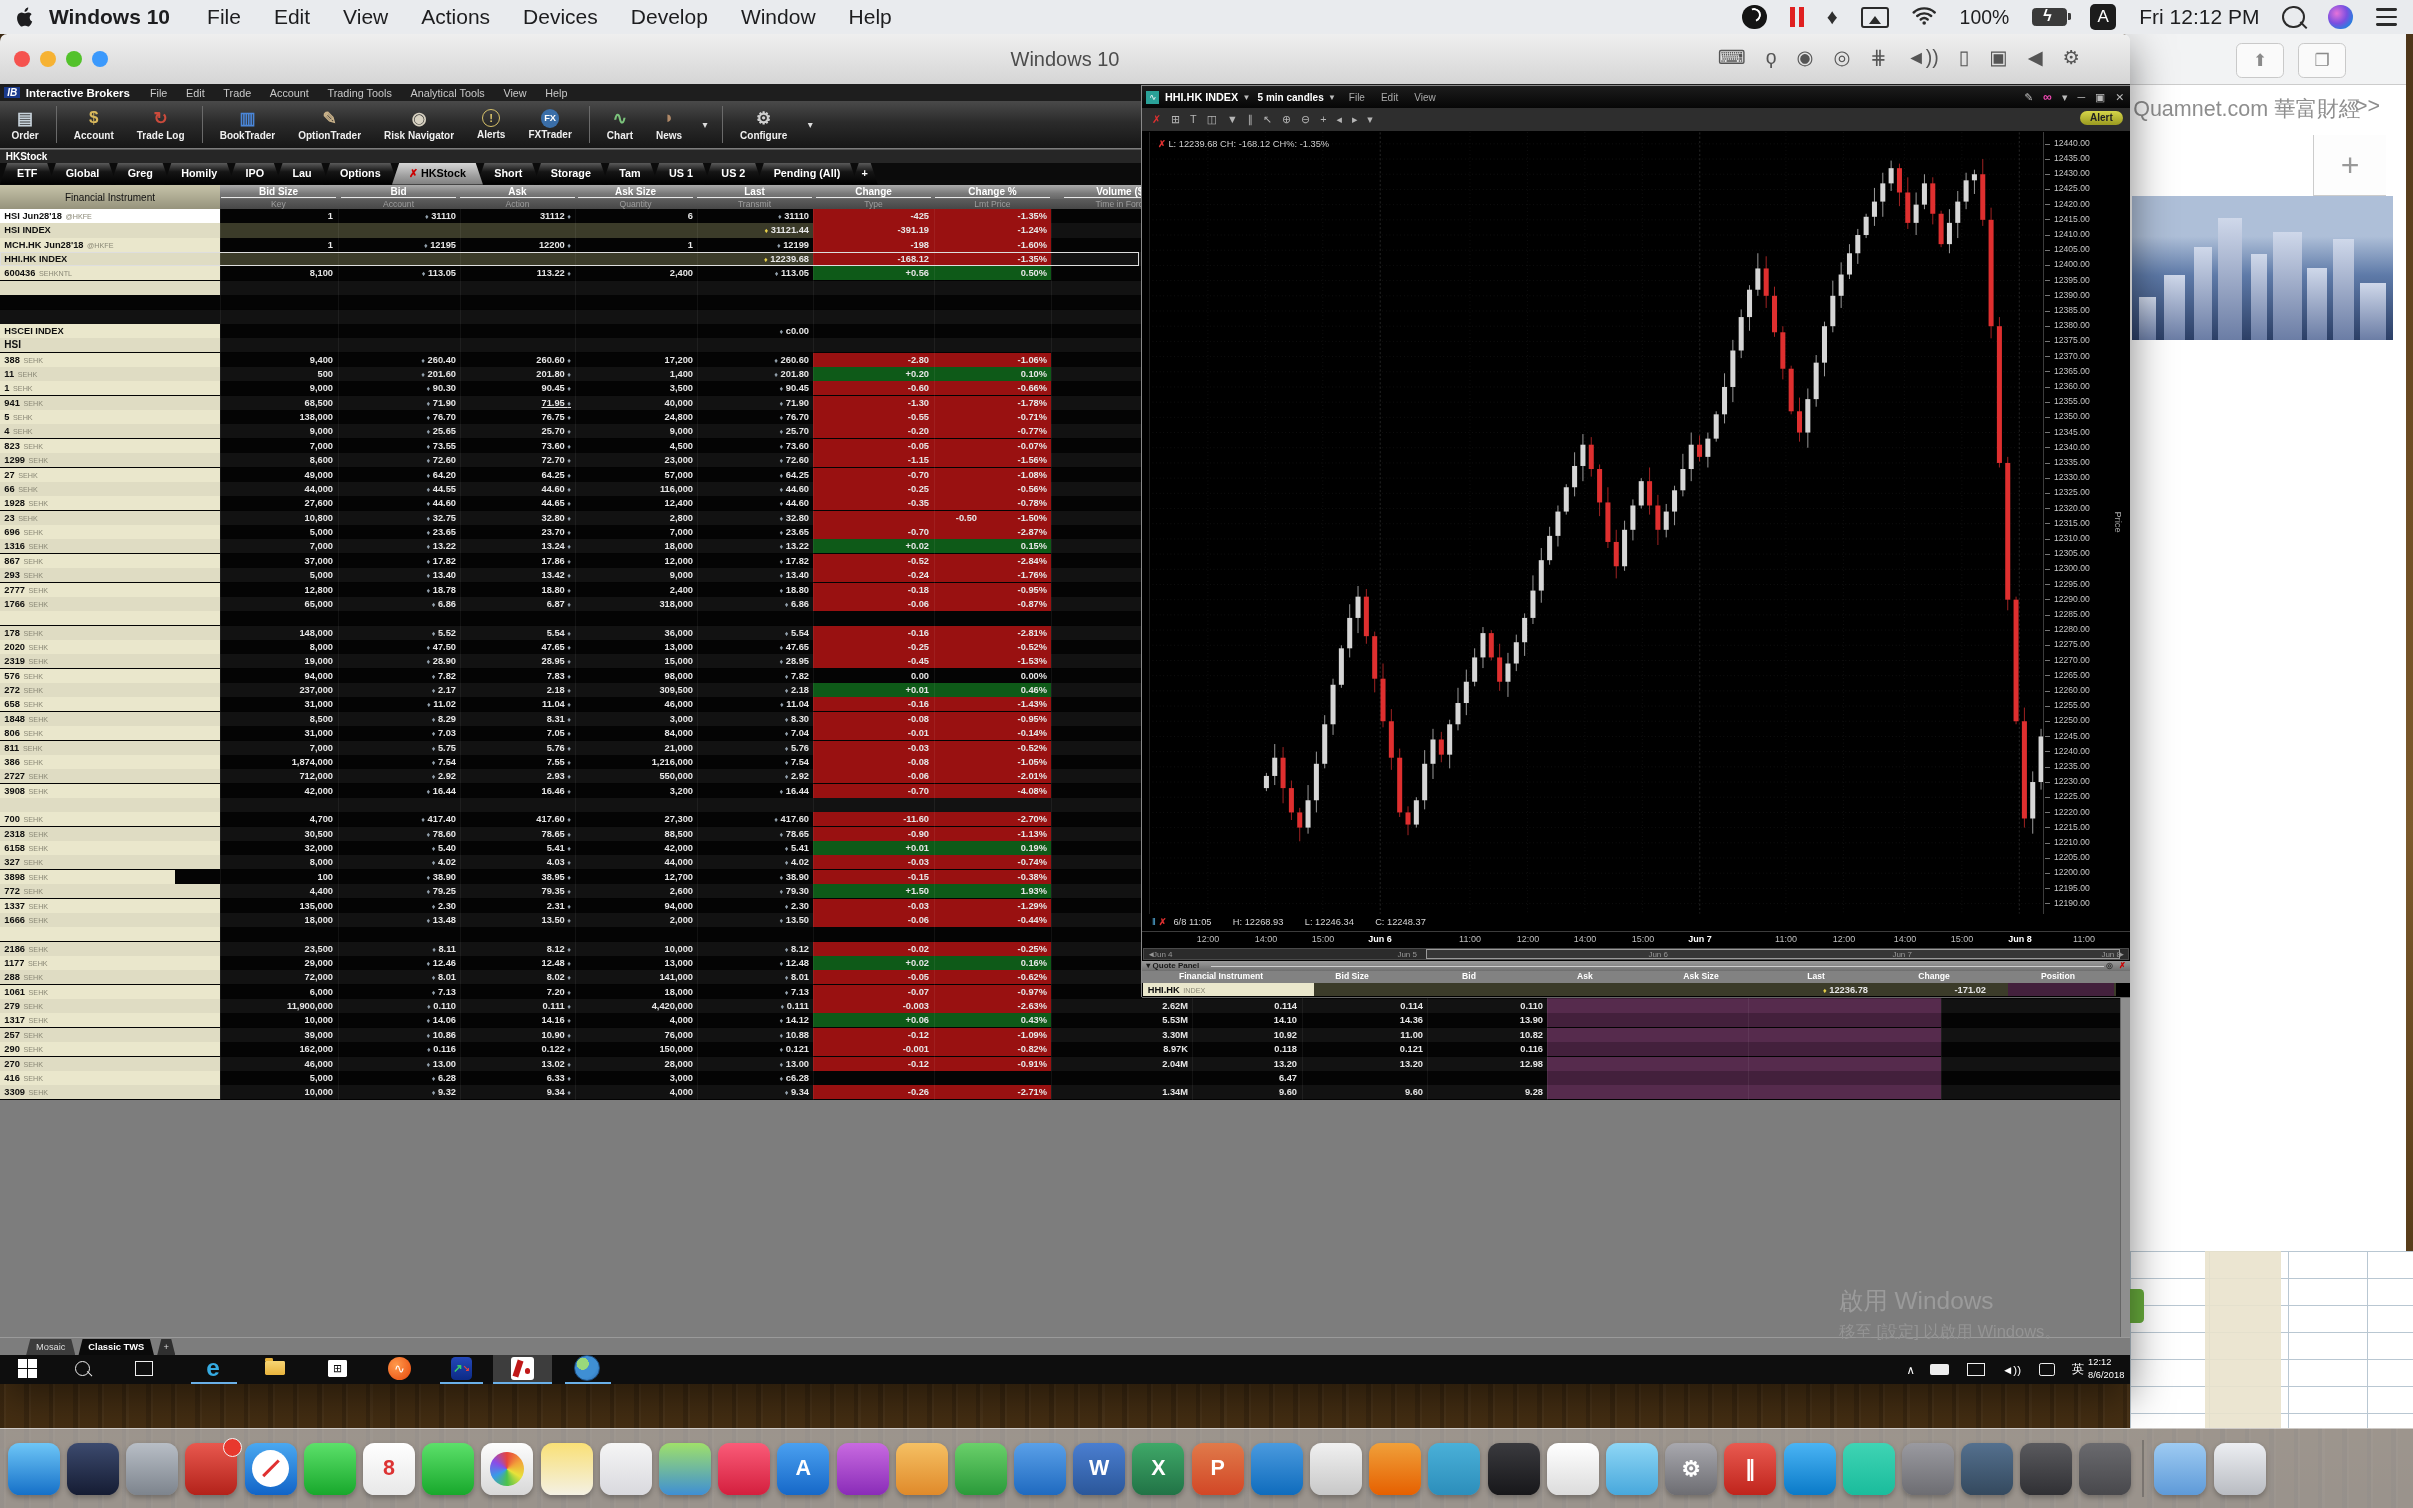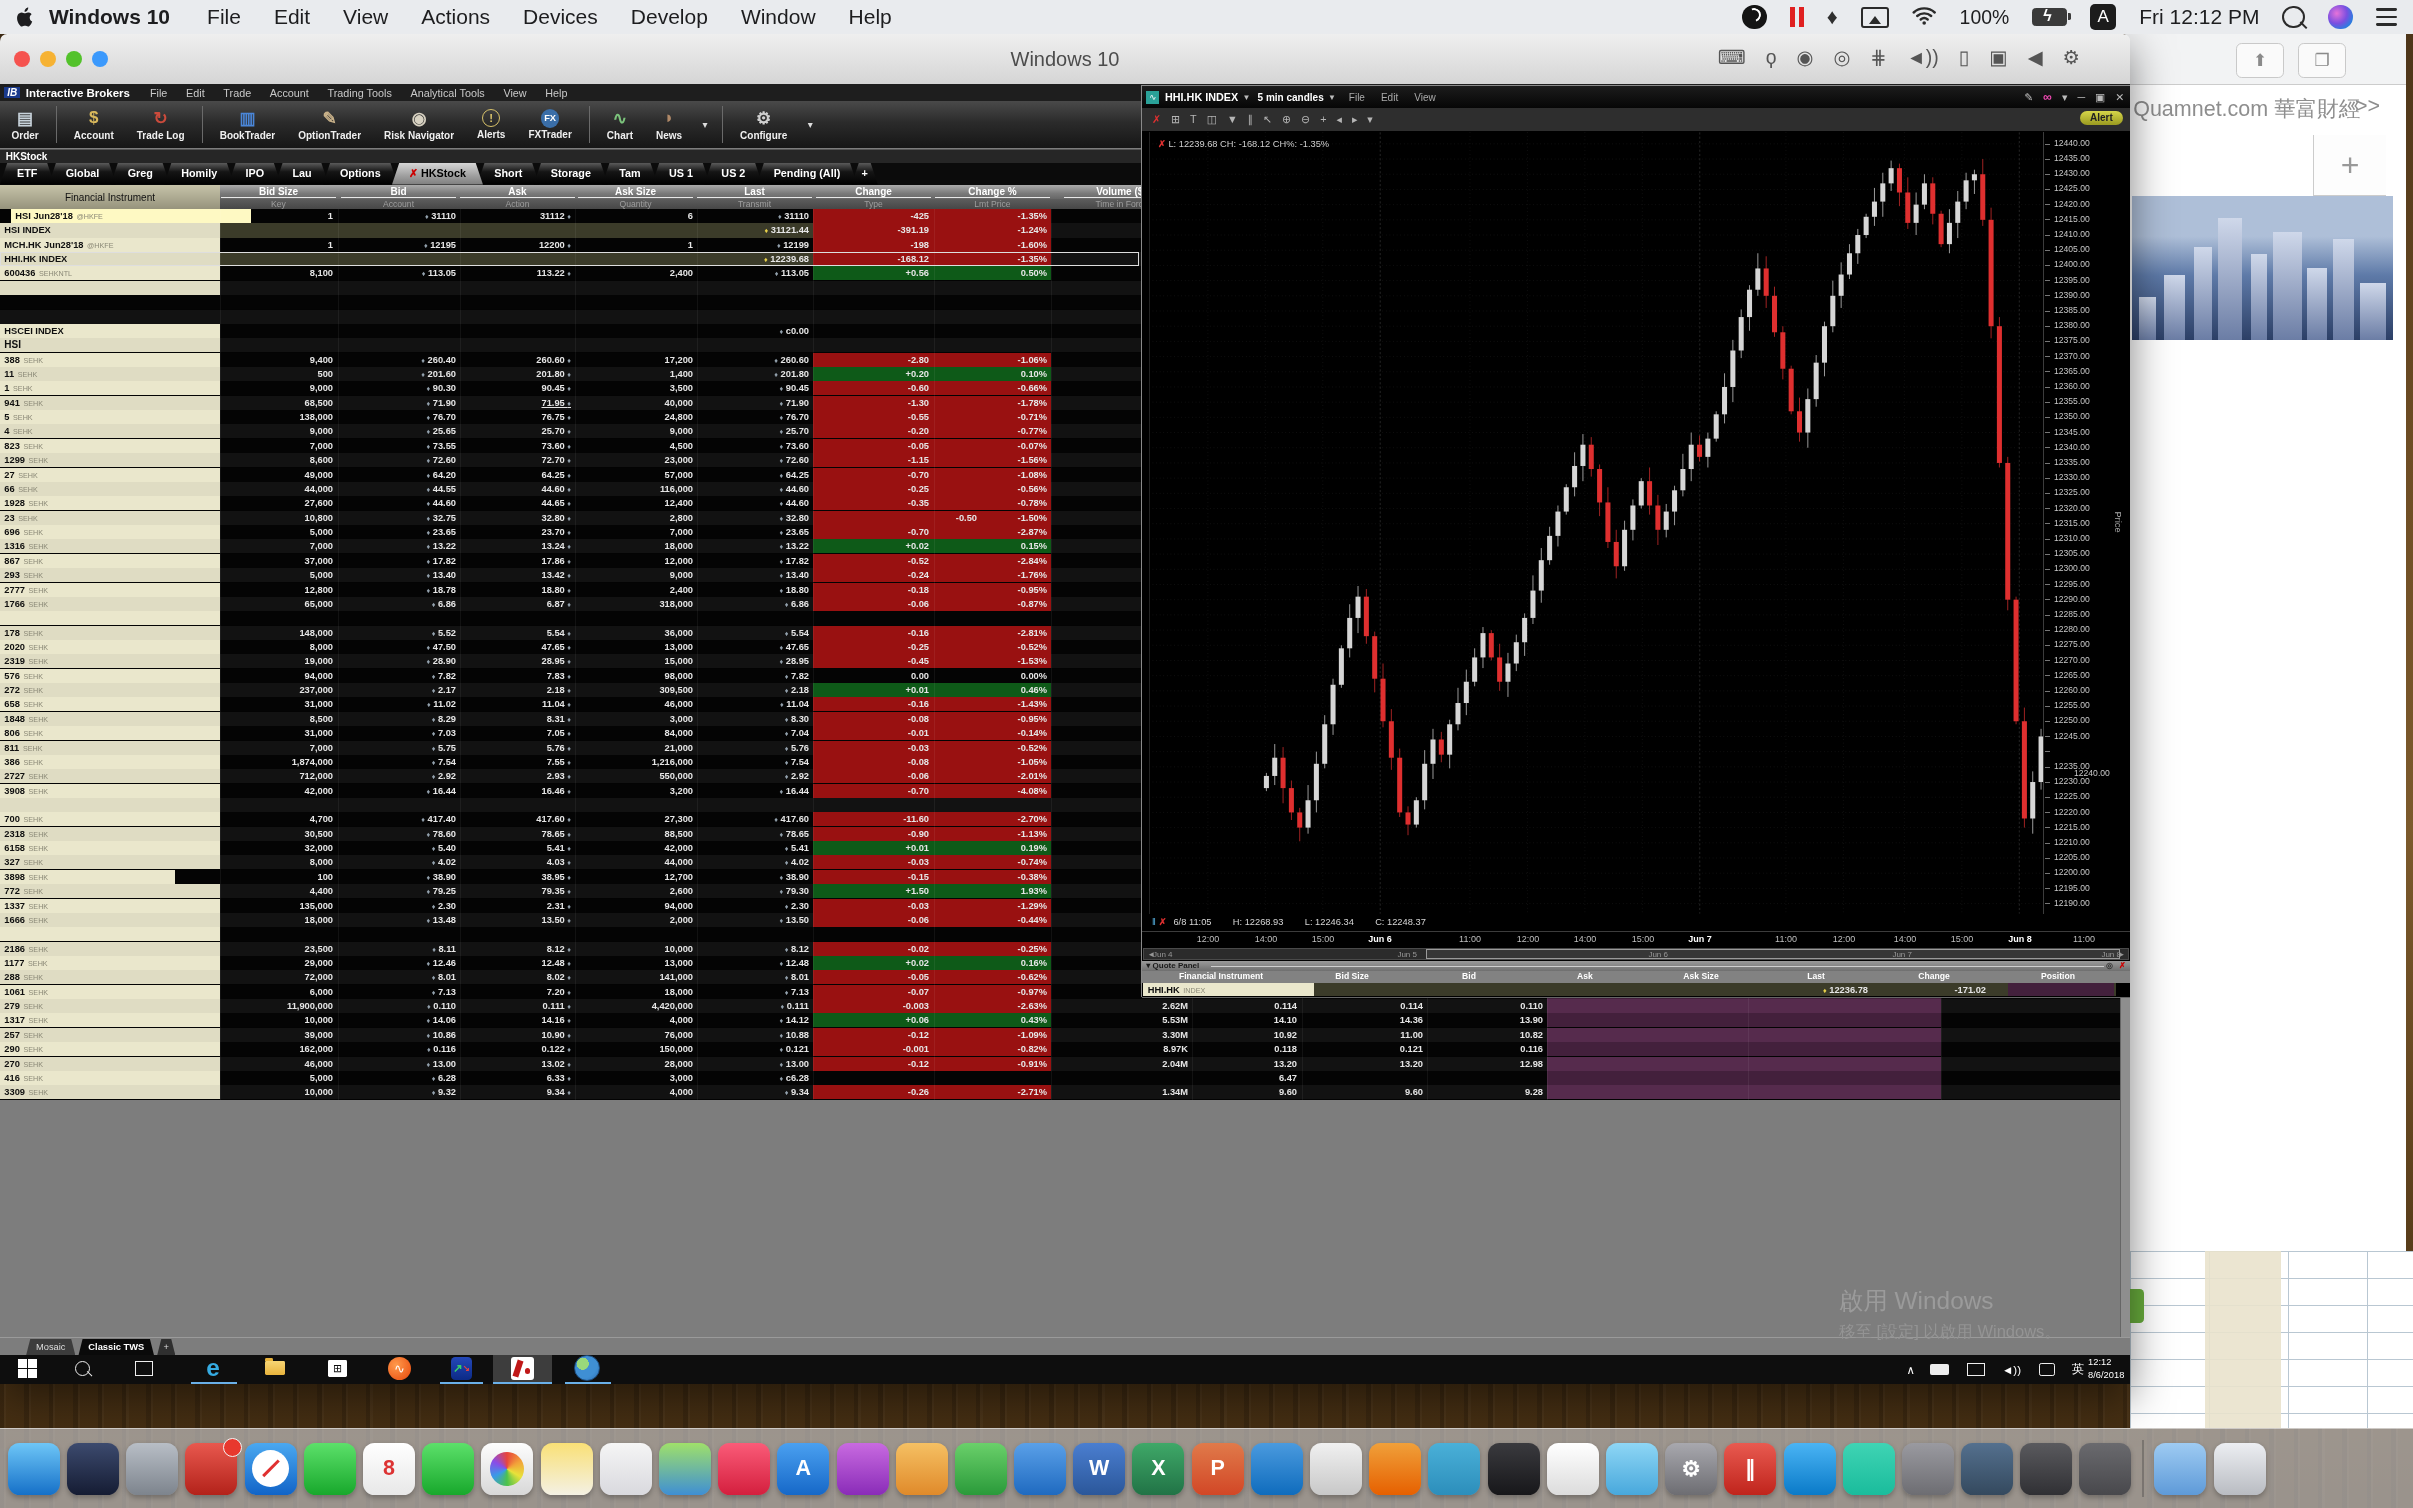--- a/index.html
+++ b/index.html
@@ -348,21 +348,21 @@
             <div class="shlab" style="left: 578px;">Quantity</div>
             <div class="shlab" style="left: 697px;">Transmit</div>
             <div class="shlab" style="left: 816px;">Type</div>
             <div class="shlab" style="left: 935px;">Lmt Price</div>
             <div class="shlab" style="left: 1064px;">Time in Force</div>
           </div>
         <div id="fih">Financial Instrument</div>
       </div>
       <div id="rows">
           <div class="row" style="top: 0px; background: rgb(4, 4, 4);">
-            <div class="cell tcell" style="left: 11px; width: 240px; background: #fef9c3;"><span>HSI Jun28'18</span><span class="sfx">@HKFE</span></div>
+            <div class="cell tcell" style="left: 0px; width: 220px; background: #ffffff;"><span>HSI Jun28'18</span><span class="sfx">@HKFE</span></div>
             <div class="cell" style="left: 813px; width: 238px; background: rgb(153, 17, 17);"></div>
             <div class="cell rnum" style="left: 220px; width: 113px;">1</div>
             <div class="cell rnum" style="left: 338px; width: 118px;"><span class="dia">♦</span> 31110</div>
             <div class="cell rnum" style="left: 460px; width: 111px;">31112 <span class="dia">♦</span></div>
             <div class="cell rnum" style="left: 575px; width: 118px;">6</div>
             <div class="cell rnum" style="left: 697px; width: 112px;"><span class="dia">♦</span> 31110</div>
             <div class="cell rnum" style="left: 813px; width: 116px;">-425</div>
             <div class="cell rnum" style="left: 934px; width: 113px;">-1.35%</div>
             <div class="cell" style="left: 1547px; width: 394px; background: rgb(67, 32, 60);"></div>
           </div>
@@ -1386,21 +1386,21 @@
             <div class="ylab" style="top: 690px;">12215.00</div>
             <div class="ytick" style="top: 680px;"></div>
             <div class="ylab" style="top: 675px;">12220.00</div>
             <div class="ytick" style="top: 665px;"></div>
             <div class="ylab" style="top: 659px;">12225.00</div>
             <div class="ytick" style="top: 650px;"></div>
             <div class="ylab" style="top: 644px;">12230.00</div>
             <div class="ytick" style="top: 635px;"></div>
             <div class="ylab" style="top: 629px;">12235.00</div>
             <div class="ytick" style="top: 619px;"></div>
-            <div class="ylab" style="top: 636px; margin-left: 20px;">12240.00</div>
+            <div class="ylab" style="top: 614px;">12240.00</div>
             <div class="ytick" style="top: 604px;"></div>
             <div class="ylab" style="top: 599px;">12245.00</div>
             <div class="ytick" style="top: 589px;"></div>
             <div class="ylab" style="top: 583px;">12250.00</div>
             <div class="ytick" style="top: 574px;"></div>
             <div class="ylab" style="top: 568px;">12255.00</div>
             <div class="ytick" style="top: 559px;"></div>
             <div class="ylab" style="top: 553px;">12260.00</div>
             <div class="ytick" style="top: 543px;"></div>
             <div class="ylab" style="top: 538px;">12265.00</div>

